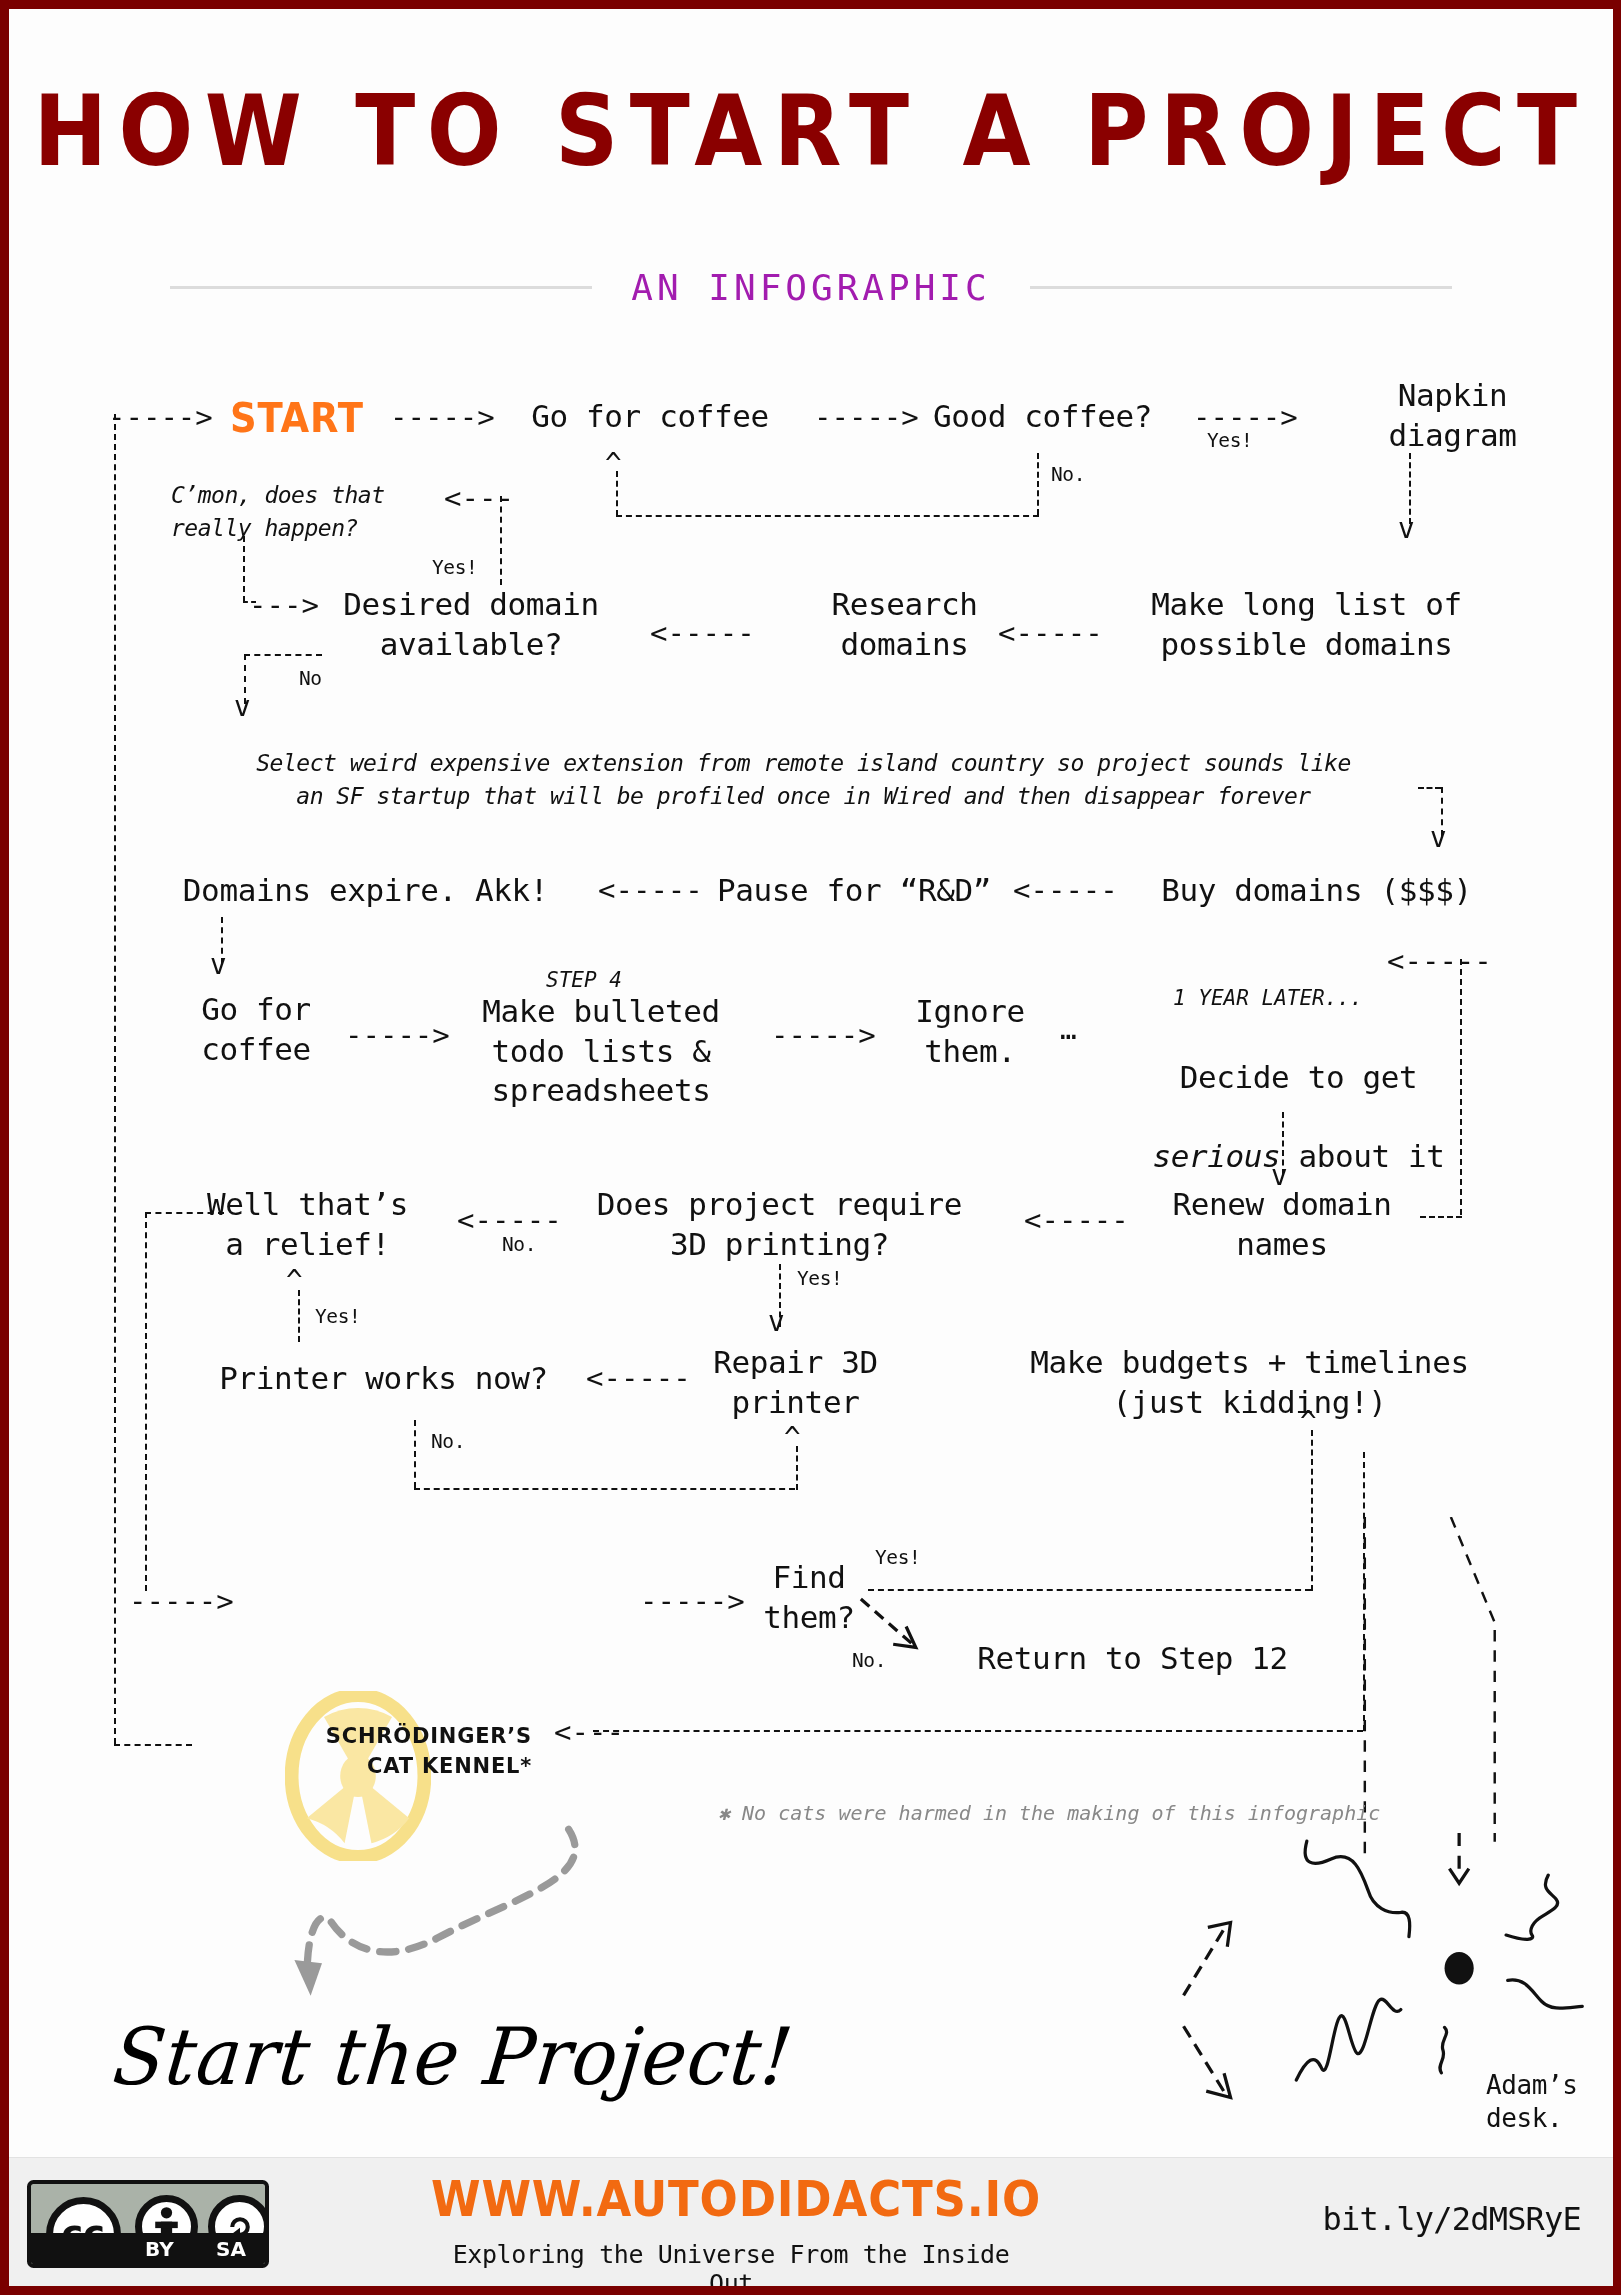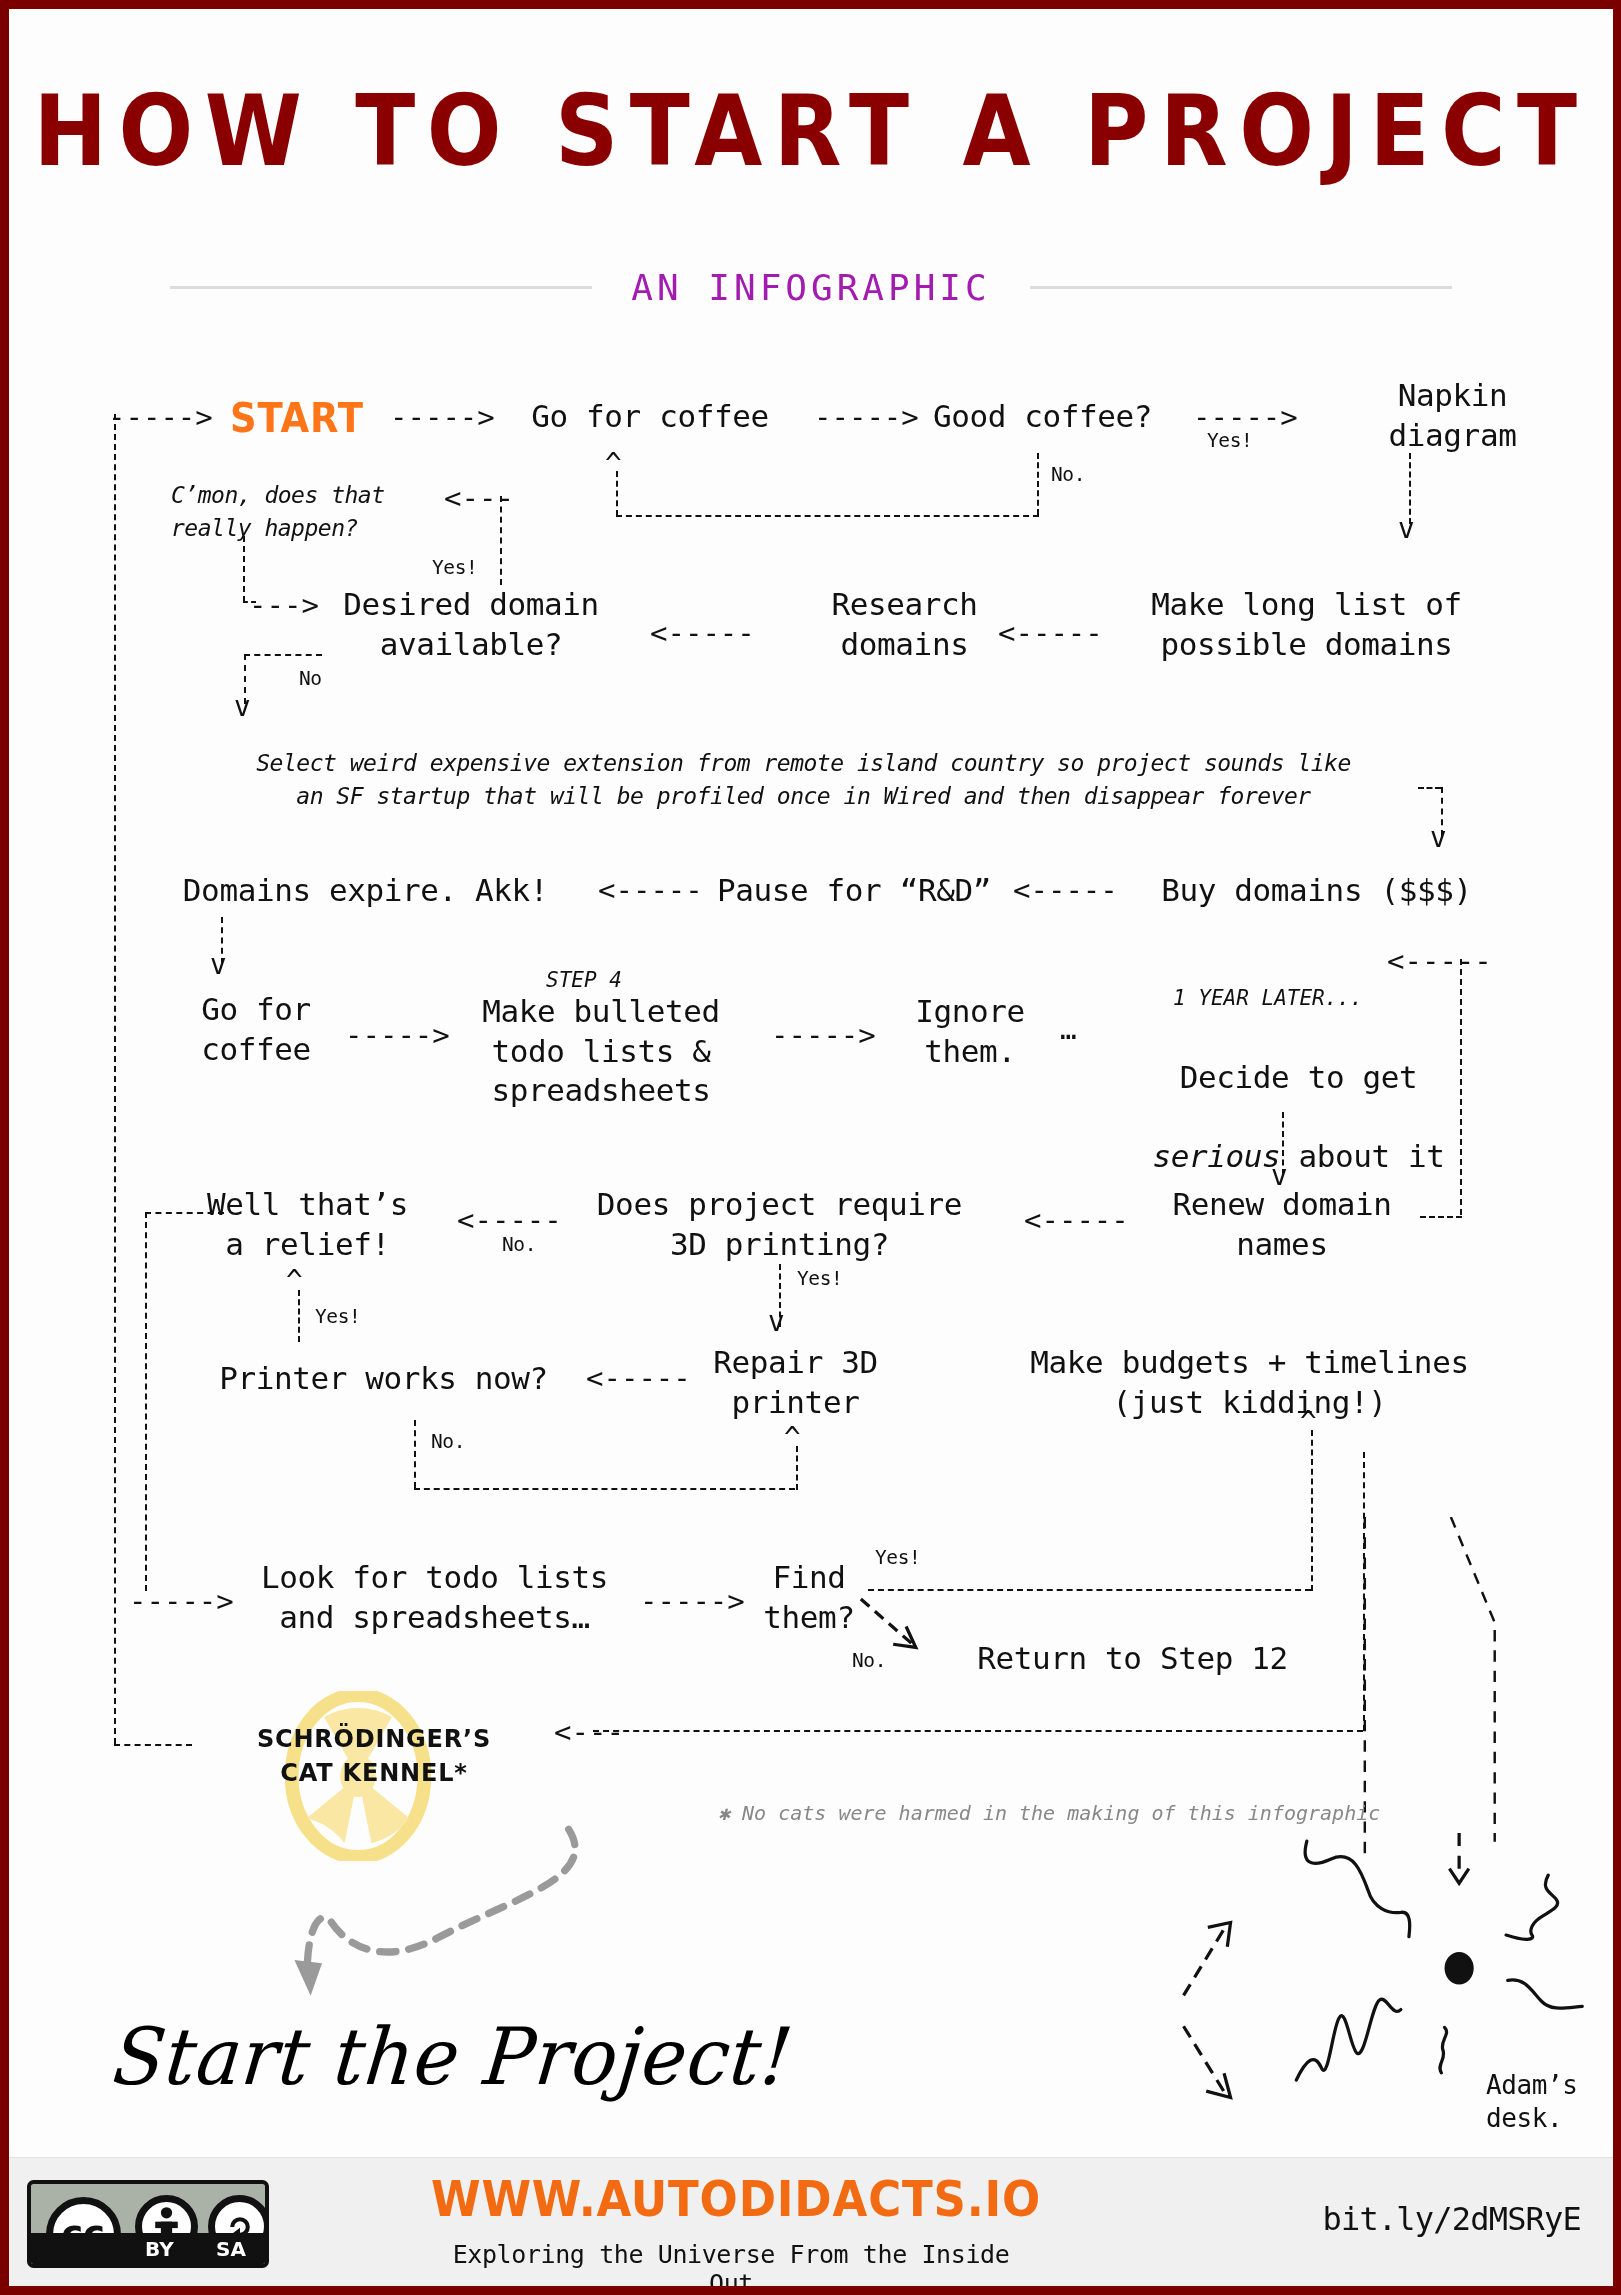--- a/index.html
+++ b/index.html
@@ -130,24 +130,24 @@
     transform:skewX(-6deg) scaleY(1.05);
     transform-origin:left center;
     white-space:nowrap;
   }
 
   
   #kennel{
     position:absolute;
     left:207px;top:1713px;
     width:316px;
-    text-align:center;
+    text-align:right;
     font-family:"DejaVu Sans", sans-serif;
     font-weight:bold;
-    font-size:24px;
+    font-size:21px;
     line-height:1.42;
     letter-spacing:0.8px;
     color:#111;
     white-space:pre-line;
     z-index:3;
   }
   #footnote{
     position:absolute;
     left:665px;top:1792px;
     font-family:"DejaVu Sans Mono", monospace;
@@ -337,22 +337,20 @@
   <div class="node" style="left:997px;top:1334px;width:487px;">Make budgets + timelines
 (just kidding!)</div>
 
   <div class="lbl" style="left:422px;top:1421px;">No.</div>
   <div class="vline" style="left:405px;top:1411px;height:68px;"></div>
   <div class="hline" style="left:405px;top:1479px;width:381px;"></div>
   <div class="vline" style="left:787px;top:1437px;height:44px;"></div>
   <div class="ar" style="left:775px;top:1412px;font-size:27.6px;">^</div>
 
   <div class="ar" style="left:120px;top:1575px;">-----&gt;</div>
-  <div class="node" style="left:235px;top:1549px;width:381px;">Look for todo lists
-and spreadsheets…</div>
   <div class="ar" style="left:631px;top:1575px;">-----&gt;</div>
   <div class="node" style="left:739px;top:1549px;width:122px;">Find
 them?</div>
   <div class="lbl" style="left:866px;top:1537px;">Yes!</div>
 
   <div class="hline" style="left:859px;top:1580px;width:443px;"></div>
   <div class="vline" style="left:1302px;top:1421px;height:161px;"></div>
   <div class="ar" style="left:1291px;top:1396px;font-size:27.6px;">^</div>
 
   <svg class="abs" style="left:847px;top:1585px;width:97px;height:73px;" viewBox="0 0 120 90">

